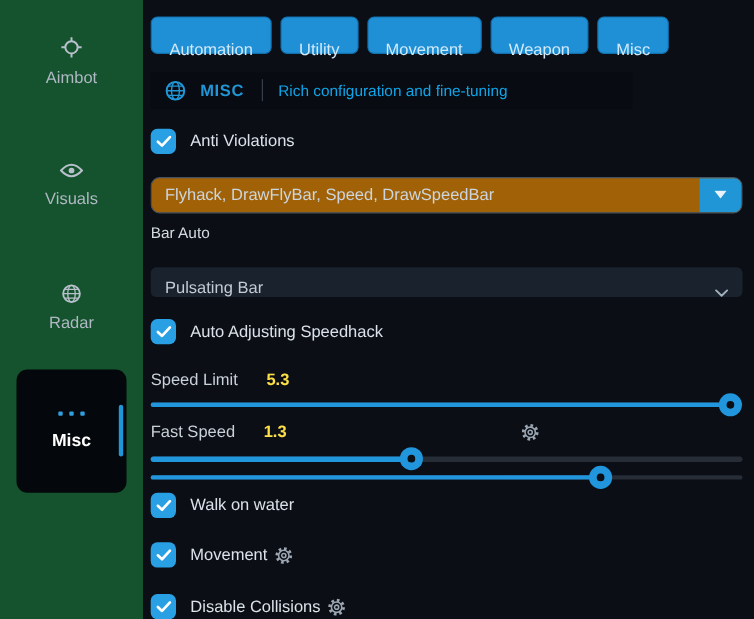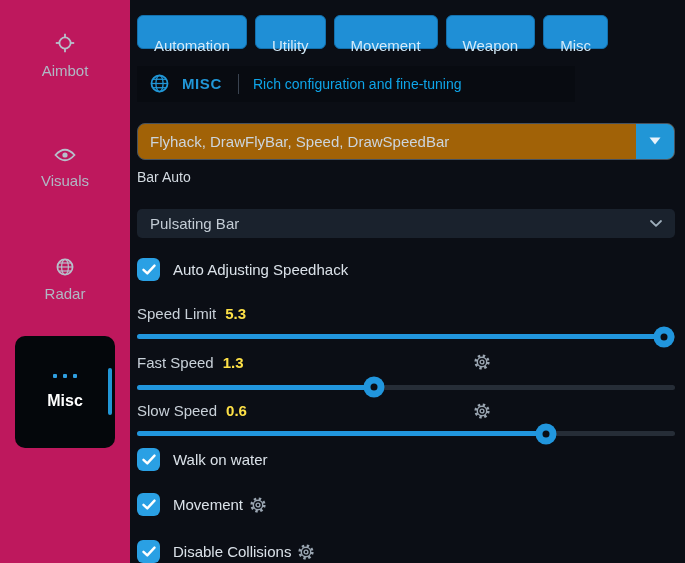--- a/index.html
+++ b/index.html
@@ -1,21 +1,21 @@
 <!DOCTYPE html>
 <html><head>
 <meta charset="utf-8">
 <style>
   *{box-sizing:border-box;margin:0;padding:0}
   html,body{width:685px;height:563px;overflow:hidden}
   body{background:#0b0e15;font-family:"Liberation Sans","DejaVu Sans",sans-serif;-webkit-font-smoothing:antialiased}
   .app{display:flex;width:685px;height:563px}
 
   
-  .sidebar{width:130px;background:#be185d;display:flex;flex-direction:column;flex:none}
+  .sidebar{width:130px;background:#14532d;display:flex;flex-direction:column;flex:none}
   .side-row{height:112px;display:flex;align-items:center;justify-content:center}
   .side-item{display:flex;flex-direction:column;align-items:center;gap:9px}
   .side-item .icon{color:#b7c0cb;line-height:0}
   .side-label{font-size:15px;color:#b0b8c4}
   .misc-card{position:relative;width:100px;height:112px;background:#04070b;border-radius:10px;
              display:flex;flex-direction:column;align-items:center;justify-content:center;gap:14px}
   .misc-card .accent-bar{position:absolute;right:3px;top:32px;width:4px;height:47px;background:#2196d6;border-radius:2px}
   .dots{display:flex;gap:6px}
   .dots i{width:4px;height:4px;background:#2f9fe0;border-radius:1px;display:block}
   .misc-label{color:#ffffff;font-weight:bold;font-size:16px}
@@ -33,24 +33,24 @@
 
   .checkrow{display:flex;align-items:center;gap:13px}
   .checkbox{width:23px;height:23px;border-radius:6px;background:#2aa0e4;display:flex;align-items:center;justify-content:center;flex:none;cursor:pointer}
   .check-label{color:#dbe2e9;font-size:15px;display:flex;align-items:center;gap:7px}
 
   .multiselect{margin-top:21px;height:38px;display:flex;border:1px solid #47525f;border-radius:8px;background:#a16207;overflow:hidden}
   .ms-text{flex:1;display:flex;align-items:center;padding:0 12px;color:#ccd5dd;font-size:15px}
   .ms-btn{width:38px;background:#2196d6;border:none;display:flex;align-items:center;justify-content:center;cursor:pointer}
 
   .field-label{margin-top:9px;color:#d3dae1;font-size:14px}
-  .select{margin-top:24px;height:30px;background:#1a222d;border-radius:5px;display:flex;align-items:center;justify-content:space-between;padding:0 13px;cursor:pointer}
+  .select{margin-top:24px;height:30px;background:#1a222d;border-radius:5px;display:flex;align-items:flex-end;justify-content:space-between;padding:0 13px;cursor:pointer}
   .select-value{color:#c3ccd5;font-size:15px}
 
-  .slider-head{position:relative;display:flex;align-items:center;gap:9px;height:18px}
+  .slider-head{position:relative;display:flex;align-items:center;gap:26px;height:18px}
   .slider-name{color:#c9d1d9;font-size:15px}
   .slider-value{color:#fde047;font-weight:bold;font-size:15px}
   .gear-abs{position:absolute;left:337px;top:1px;line-height:0}
   .gear{color:#9ba6b2;line-height:0}
 
   .slider{position:relative;height:5px;background:#262d37;border-radius:3px}
   .slider .fill{position:absolute;left:0;top:0;height:100%;background:#2196dd;border-radius:3px}
   .slider .thumb{position:absolute;top:50%;transform:translate(-50%,-50%);width:21px;height:21px;border-radius:50%;
                  background:#2196dd;display:flex;align-items:center;justify-content:center;cursor:pointer}
   .slider .thumb::after{content:"";width:7px;height:7px;border-radius:50%;background:#0a0e15}
@@ -161,20 +161,28 @@
     <div class="headerbar">
       <span class="globe">
         <svg width="19" height="19">
             <use href="#sym-globe"></use>
           </svg></span>
       <span class="header-title">MISC</span>
       <span class="vsep"></span>
       <span class="header-sub">Rich configuration and fine-tuning</span>
     </div>
 
+    <div class="checkrow mt18">
+      <span class="checkbox">
+        <svg width="14" height="11">
+            <use href="#sym-check"></use>
+          </svg>
+        </span>
+      <span class="check-label">Anti Violations</span>
+    </div>
 
     <div class="multiselect">
       <span class="ms-text">Flyhack, DrawFlyBar, Speed, DrawSpeedBar</span>
       <button class="ms-btn">
         <svg width="12" height="8">
             <use href="#sym-tri"></use>
           </svg>
       </button>
     </div>
 
@@ -210,28 +218,20 @@
       <span class="gear-abs">
         <svg width="16" height="16" class="gear">
             <use href="#sym-gear"></use>
           </svg></span>
     </div>
     <div class="slider mt14">
       <div class="fill" style="width: 44%;"></div>
       <div class="thumb" style="left: 44%;"></div>
     </div>
 
-    <div class="slider-head mt12">
-      <span class="slider-name">Slow Speed</span>
-      <span class="slider-value">0.6</span>
-      <span class="gear-abs">
-        <svg width="16" height="16" class="gear">
-            <use href="#sym-gear"></use>
-          </svg></span>
-    </div>
     <div class="slider mt12">
       <div class="fill" style="width: 76%;"></div>
       <div class="thumb" style="left: 76%;"></div>
     </div>
 
     <div class="checkrow mt12">
       <span class="checkbox">
         <svg width="14" height="11">
             <use href="#sym-check"></use>
           </svg>

